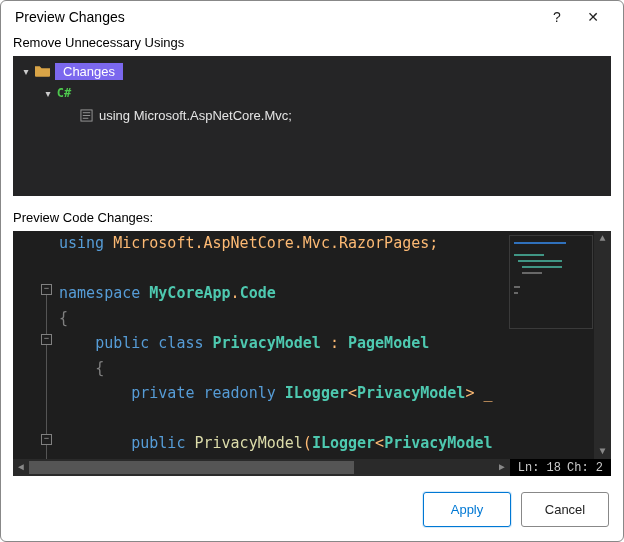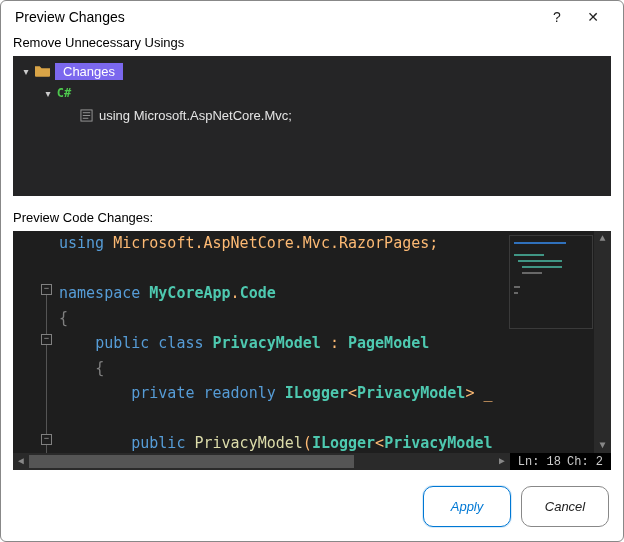--- a/index.html
+++ b/index.html
@@ -203,26 +203,25 @@
   }
 
   .footer {
     display: flex;
     justify-content: flex-end;
     gap: 10px;
     padding: 10px 14px 14px 14px;
   }
   .footer button {
     min-width: 88px;
-    height: 41px;
+    height: 35px;
     font-size: 13px;
-    border-radius: 10px;
+    border-radius: 3px;
     cursor: pointer;
     background: #fff;
-    font-style: italic;
   }
   .btn-apply {
     border: 1px solid #0078d4;
     color: #0078d4;
     box-shadow: 0 0 0 1px rgba(0,120,212,0.15);
   }
   .btn-cancel {
     border: 1px solid #888;
     color: #222;
     text-align: center;

